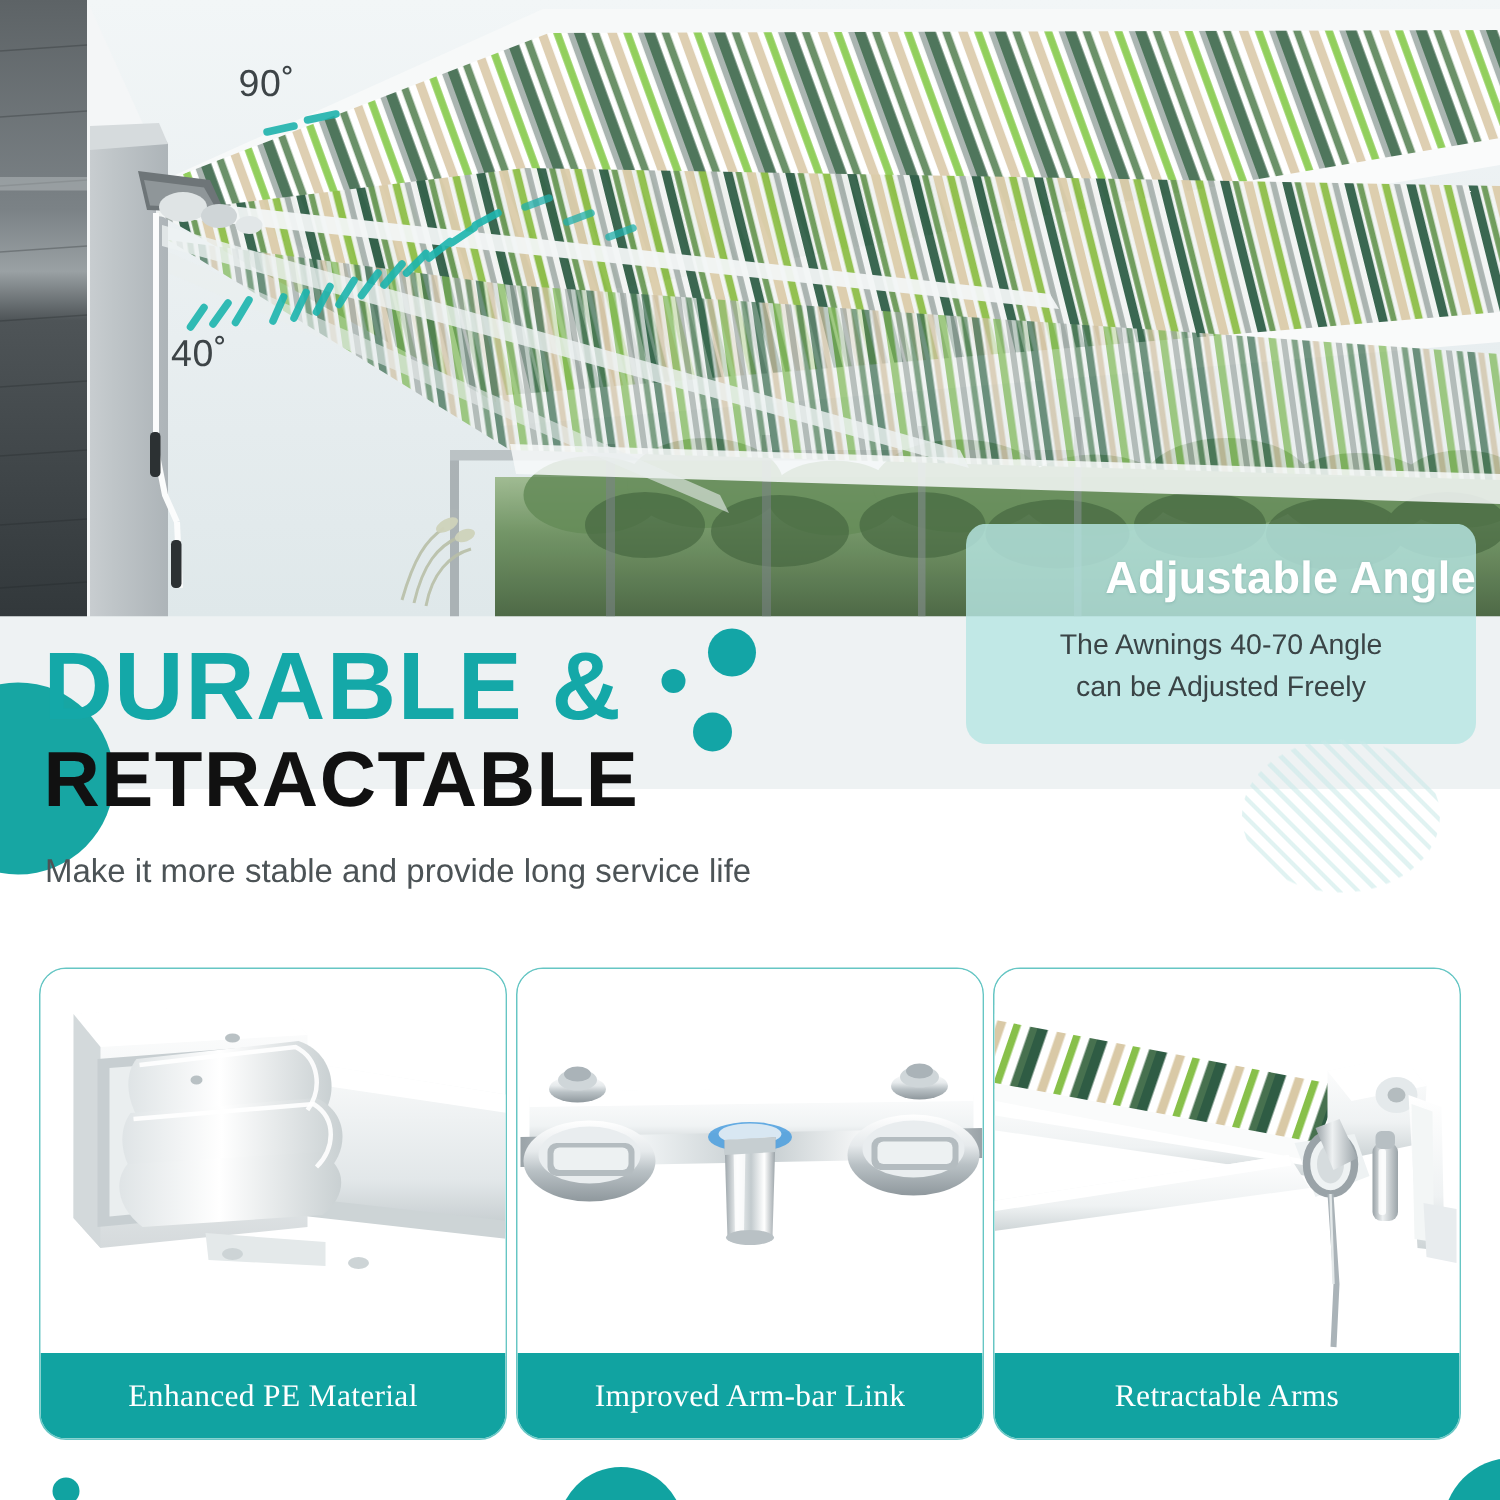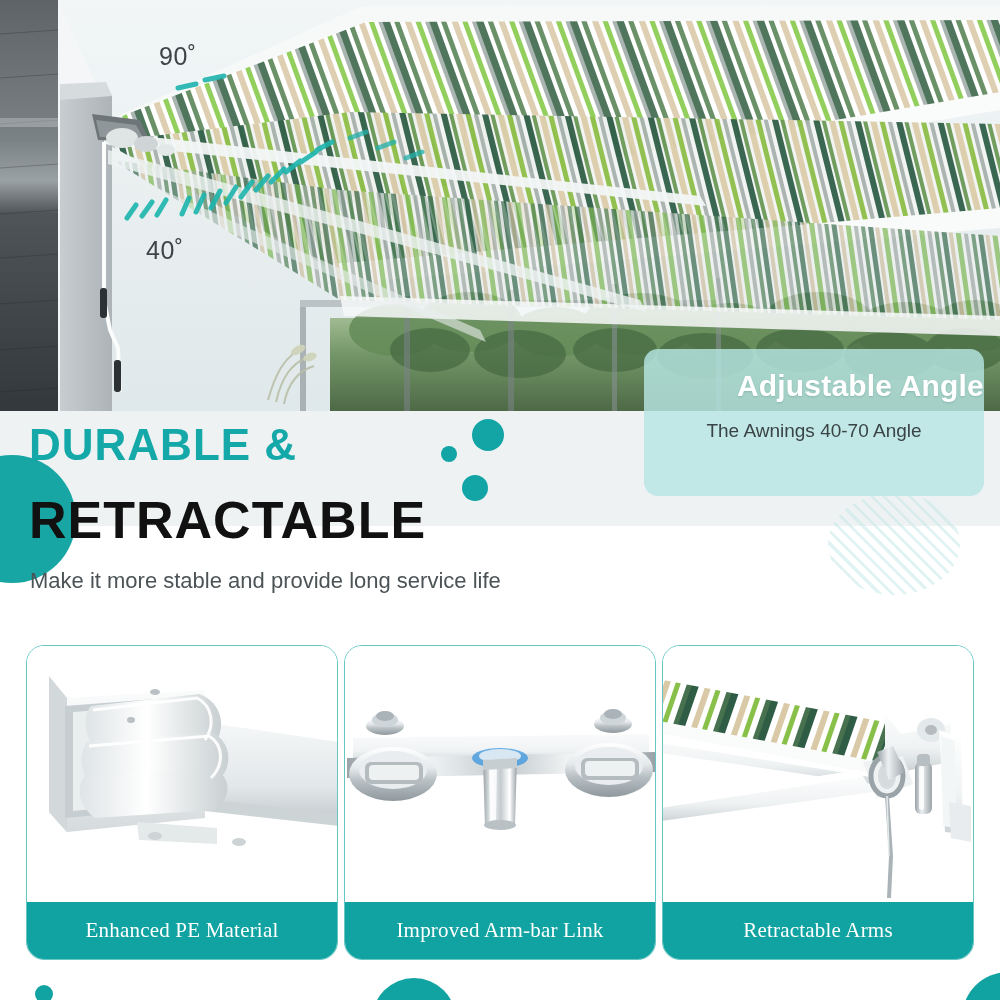--- a/index.html
+++ b/index.html
@@ -19,21 +19,21 @@
   }
   .hero svg { position:absolute; left:0; top:0; }
 
   
   .angle-label {
     position:absolute; color:#3d4447; font-size:25px;
     font-family:"Liberation Sans", sans-serif; letter-spacing:.5px;
     white-space:nowrap;
   }
   #angle90 { left:159px; top:42px; }
-  #angle40 { left:114px; top:236px;margin-left:32px; }
+  #angle40 { left:114px; top:222px; }
 
   
   .callout {
     position:absolute; left:644px; top:349px; width:340px; height:147px;
     background:rgba(183,229,227,0.82);
     border-radius:14px;
     backdrop-filter:saturate(1.1);
   }
   .callout-title {
     position:absolute; left:0; top:20px; width:340px; text-align:right;
@@ -58,21 +58,21 @@
   .hatch-circle {
     position:absolute; left:828px; top:493px; width:132px; height:102px;
     border-radius:50%;
     background:repeating-linear-gradient(45deg,
       rgba(200,233,232,0.55) 0px, rgba(200,233,232,0.55) 3px,
       rgba(255,255,255,0) 3px, rgba(255,255,255,0) 9px);
   }
 
   .headline1 {
     position:absolute; left:29px; top:420px;
-    font-size:44px; font-weight:bold; color:#14a8a8; letter-spacing:1px;
+    font-size:64px; font-weight:bold; color:#14a8a8; letter-spacing:1px;
     white-space:nowrap;
   }
   .headline2 {
     position:absolute; left:29px; top:490px;
     font-size:52px; font-weight:bold; color:#111111; letter-spacing:1px;
     white-space:nowrap;
   }
   .subhead {
     position:absolute; left:30px; top:568px;
     font-size:22px; color:#4c5356; white-space:nowrap;
@@ -288,20 +288,21 @@
     </svg>
 
     <div class="angle-label" id="angle90">90˚</div>
     <div class="angle-label" id="angle40">40˚</div>
   </div>
 
   <div class="callout">
     <div class="callout-title">Adjustable Angle</div>
     <div class="callout-body">
       <div>The Awnings 40-70 Angle</div>
+      <div>can be Adjusted Freely</div>
     </div>
   </div>
 
   <div class="big-circle"></div>
   <div class="hatch-circle"></div>
   <div class="dot" id="dot-a"></div>
   <div class="dot" id="dot-b"></div>
   <div class="dot" id="dot-c"></div>
 
   <div class="headline1">DURABLE &amp;</div>

